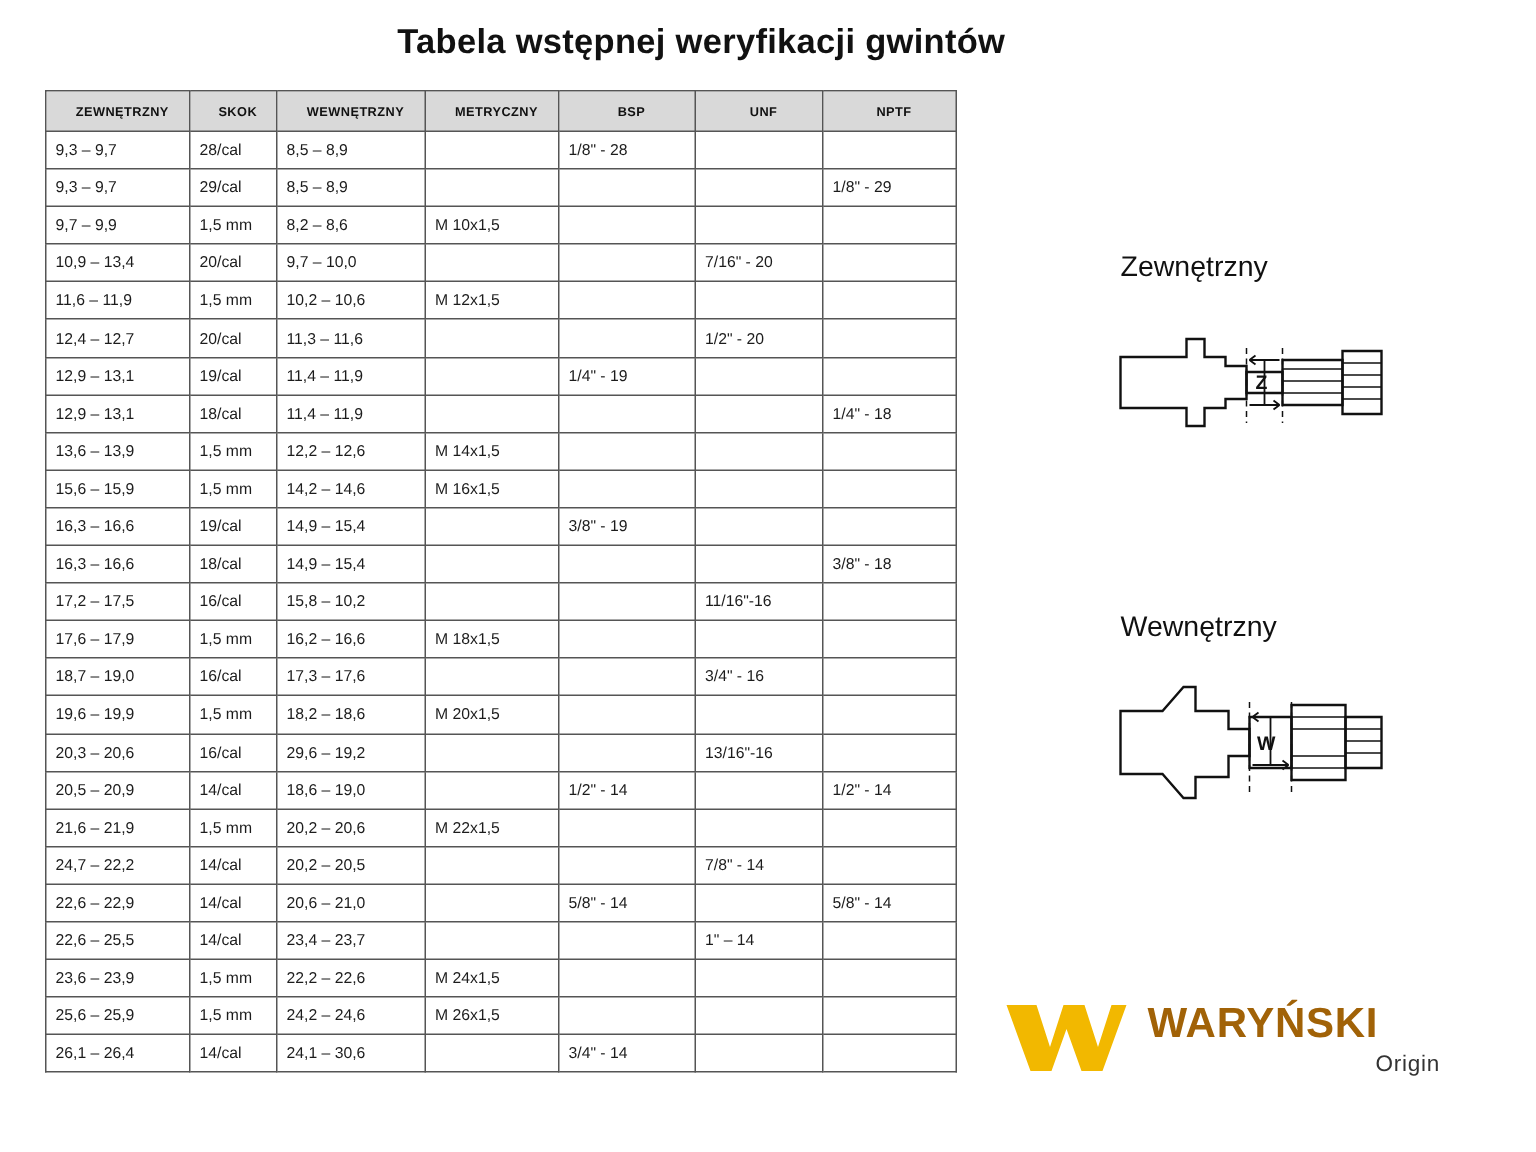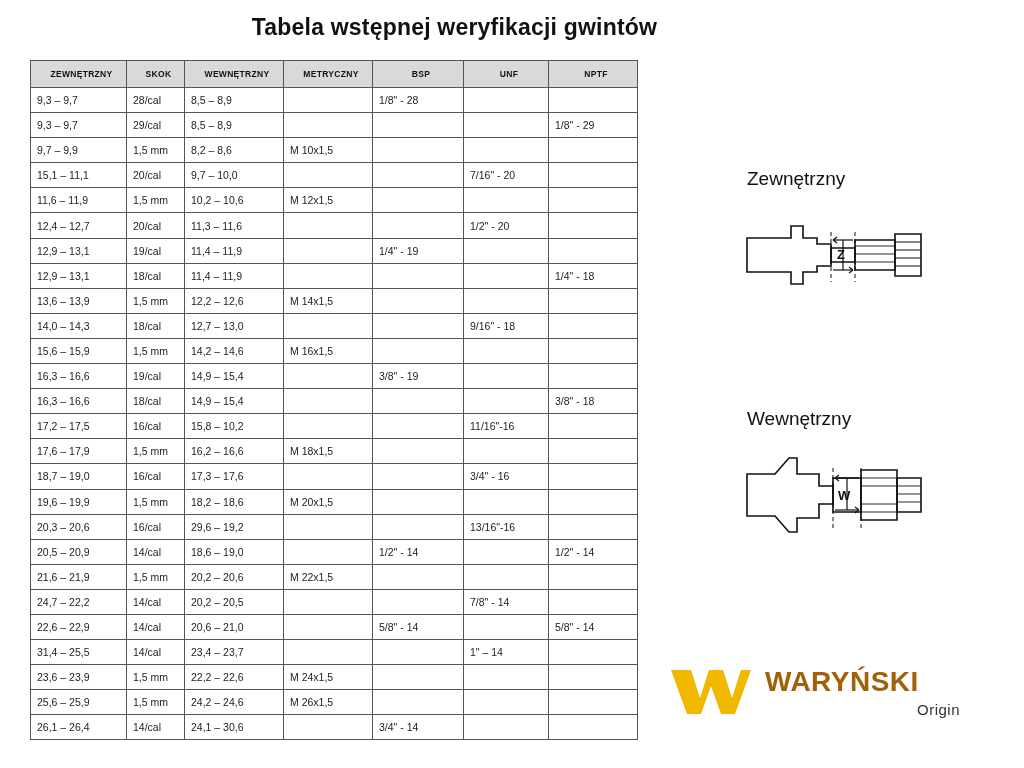--- a/index.html
+++ b/index.html
@@ -18,20 +18,21 @@
   #page-title {
     position: absolute;
     top: 14px;
     left: 0;
     width: 909px;
     text-align: center;
     font-size: 23px;
     font-weight: 700;
     letter-spacing: 0.2px;
     color: #111;
+    padding-left: 13px;
   }
   #thread-table {
     position: absolute;
     top: 60px;
     left: 30px;
     border-collapse: collapse;
     table-layout: fixed;
     width: 607px;
     font-size: 10.5px;
   }
@@ -152,21 +153,21 @@
       <tr>
         <td>9,7 – 9,9</td>
         <td>1,5 mm</td>
         <td>8,2 – 8,6</td>
         <td>M 10x1,5</td>
         <td></td>
         <td></td>
         <td></td>
       </tr>
       <tr>
-        <td>15,1 – 11,1</td>
+        <td>10,9 – 13,4</td>
         <td>20/cal</td>
         <td>9,7 – 10,0</td>
         <td></td>
         <td></td>
         <td>7/16" - 20</td>
         <td></td>
       </tr>
       <tr>
         <td>11,6 – 11,9</td>
         <td>1,5 mm</td>
@@ -206,29 +207,20 @@
       <tr>
         <td>13,6 – 13,9</td>
         <td>1,5 mm</td>
         <td>12,2 – 12,6</td>
         <td>M 14x1,5</td>
         <td></td>
         <td></td>
         <td></td>
       </tr>
       <tr>
-        <td>14,0 – 14,3</td>
-        <td>18/cal</td>
-        <td>12,7 – 13,0</td>
-        <td></td>
-        <td></td>
-        <td>9/16" - 18</td>
-        <td></td>
-      </tr>
-      <tr>
         <td>15,6 – 15,9</td>
         <td>1,5 mm</td>
         <td>14,2 – 14,6</td>
         <td>M 16x1,5</td>
         <td></td>
         <td></td>
         <td></td>
       </tr>
       <tr>
         <td>16,3 – 16,6</td>
@@ -323,21 +315,21 @@
       <tr>
         <td>22,6 – 22,9</td>
         <td>14/cal</td>
         <td>20,6 – 21,0</td>
         <td></td>
         <td>5/8" - 14</td>
         <td></td>
         <td>5/8" - 14</td>
       </tr>
       <tr>
-        <td>31,4 – 25,5</td>
+        <td>22,6 – 25,5</td>
         <td>14/cal</td>
         <td>23,4 – 23,7</td>
         <td></td>
         <td></td>
         <td>1" – 14</td>
         <td></td>
       </tr>
       <tr>
         <td>23,6 – 23,9</td>
         <td>1,5 mm</td>

